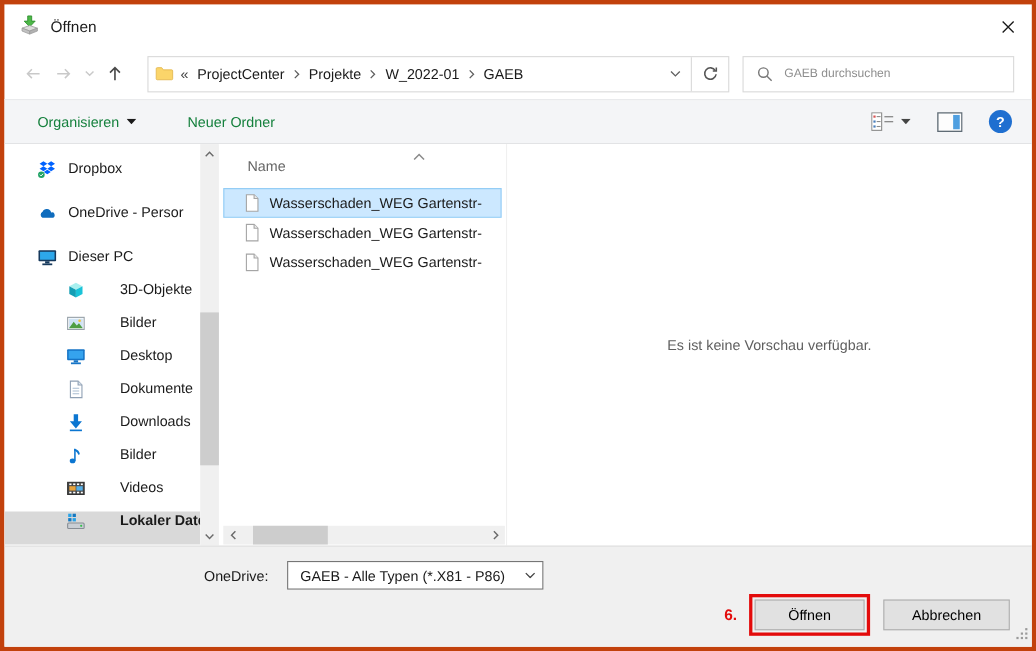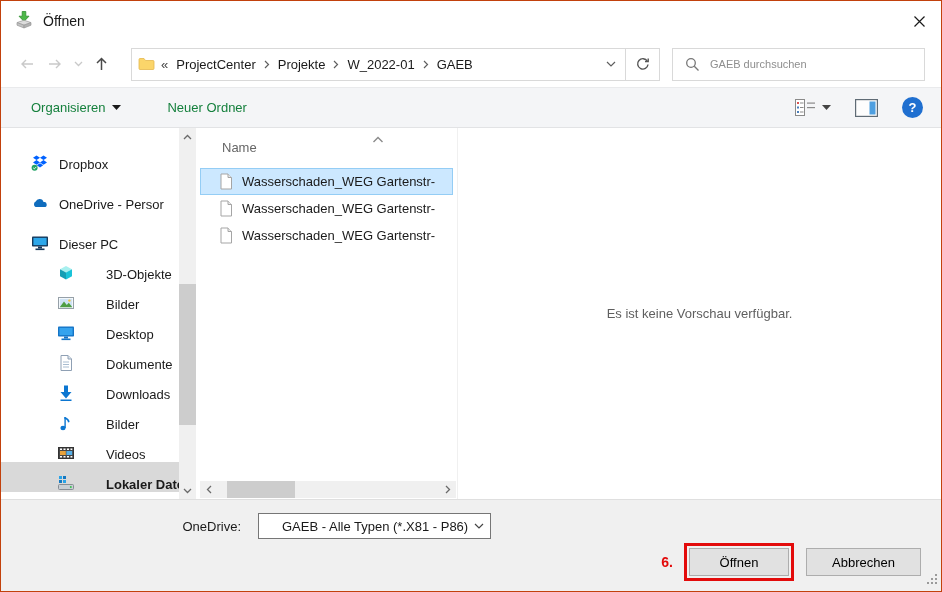--- a/index.html
+++ b/index.html
@@ -1,18 +1,18 @@
 <!DOCTYPE html>
 <html><head>
 <meta charset="utf-8">
 <style>
   * { margin:0; padding:0; box-sizing:border-box; }
   html,body { background:#fff; }
   body { width:942px; height:592px; font-family:"Liberation Sans","DejaVu Sans",sans-serif; font-size:13px; color:#1a1a1a; }
-  .window { width:942px; height:592px; background:#fff; border:1px solid #c2410c; display:flex; flex-direction:column; position:relative; overflow:hidden; }
+  .window { width:942px; height:592px; background:#fff; border:4px solid #c2410c; display:flex; flex-direction:column; position:relative; overflow:hidden; }
 
   
   .titlebar { flex:0 0 40px; display:flex; align-items:center; padding:0 0 0 13px; }
   .titlebar .title { margin-left:9px; font-size:14px; }
   .close-btn { margin-left:auto; width:44px; height:40px; display:flex; align-items:center; justify-content:center; cursor:pointer; }
 
   
   .address-row { flex:0 0 46px; display:flex; align-items:center; padding:0 16px 0 12px; }
   .nav-buttons { display:flex; align-items:center; gap:0; width:118px; flex:0 0 118px; }
   .nav-btn { width:28px; height:30px; display:flex; align-items:center; justify-content:center; }
@@ -29,21 +29,21 @@
 
   
   .toolbar { flex:0 0 41px; background:#f4f5f7; border-top:1px solid #e9eaec; border-bottom:1px solid #e2e3e5; display:flex; align-items:center; padding:0 18px 0 30px; }
   .tool-btn { display:flex; align-items:center; gap:7px; margin-right:46px; cursor:pointer; color:#15803d; }
   .tool-right { margin-left:auto; display:flex; align-items:center; gap:24px; }
   .tool-icon-btn { display:flex; align-items:center; gap:6px; cursor:pointer; }
 
   
   .body { flex:1; display:flex; min-height:0; background:#fff; }
   .sidebar { width:178px; flex:0 0 178px; padding-top:14px; overflow:hidden; }
-  .side-item { height:30px; display:flex; align-items:flex-end; gap:10px; padding-left:30px; white-space:nowrap; cursor:pointer; }
+  .side-item { height:30px; display:flex; align-items:flex-start; gap:10px; padding-left:30px; white-space:nowrap; cursor:pointer; }
   .side-item.child { padding-left:56px;gap:31px; }
   .side-item.gap-after { margin-bottom:10px; }
   .side-item.selected { background:#d9d9d9;font-weight:bold; }
   .side-item .icon { width:18px; height:18px; flex:0 0 18px; display:flex; }
 
   .v-scrollbar { width:17px; flex:0 0 17px; background:#f0f0f0; position:relative; }
   .v-scrollbar .sb-arrow { position:absolute; left:0; width:17px; height:17px; display:flex; align-items:center; justify-content:center; }
   .v-scrollbar .sb-arrow.up { top:0; } .v-scrollbar .sb-arrow.down { bottom:0; }
   .v-thumb { position:absolute; left:0; top:42%; width:17px; height:38%; background:#cdcdcd; }
 
@@ -62,21 +62,21 @@
 
   .preview { flex:1; display:flex; align-items:center; justify-content:center; color:#5f5f5f; }
 
   
   .footer { flex:0 0 92px; background:#f0f0f0; border-top:1px solid #dfdfdf; position:relative; }
   .fn-row { display:flex; align-items:center; margin:13px 0 0 88px; }
   .fn-label { width:152px; text-align:right; margin-right:6px; }
   .combo { height:26px; background:#fff; border:1px solid #767676; display:flex; align-items:center; }
   .combo.filename { width:424px; }
   .combo.filename input { flex:1; border:none; outline:none; font:inherit; font-size:13px; padding:0 2px 0 7px; background:transparent; }
-  .combo.filetype { width:233px; margin-left:11px; padding-left:23px; cursor:pointer; }
+  .combo.filetype { width:233px; margin-left:11px; padding-left:11px; cursor:pointer; }
   .combo.filetype .combo-text { flex:1; white-space:nowrap; overflow:hidden; }
   .combo-arrow { width:22px; display:flex; align-items:center; justify-content:center; cursor:pointer; }
 
   .btn-row { position:absolute; right:20px; bottom:15px; display:flex; align-items:center; }
   .step-label { color:#e30b0b; font-weight:bold; font-size:14px; margin-right:16px; }
   .btn { height:28px; background:#e1e1e1; border:1px solid #adadad; font:inherit; font-size:13px; cursor:pointer; }
   .btn.open { width:100px; outline:3px solid #e30b0b; outline-offset:2px; margin-right:17px; }
   .btn.cancel { width:115px; }
   .resize-grip { position:absolute; right:3px; bottom:3px; cursor:nwse-resize; }
 </style>

